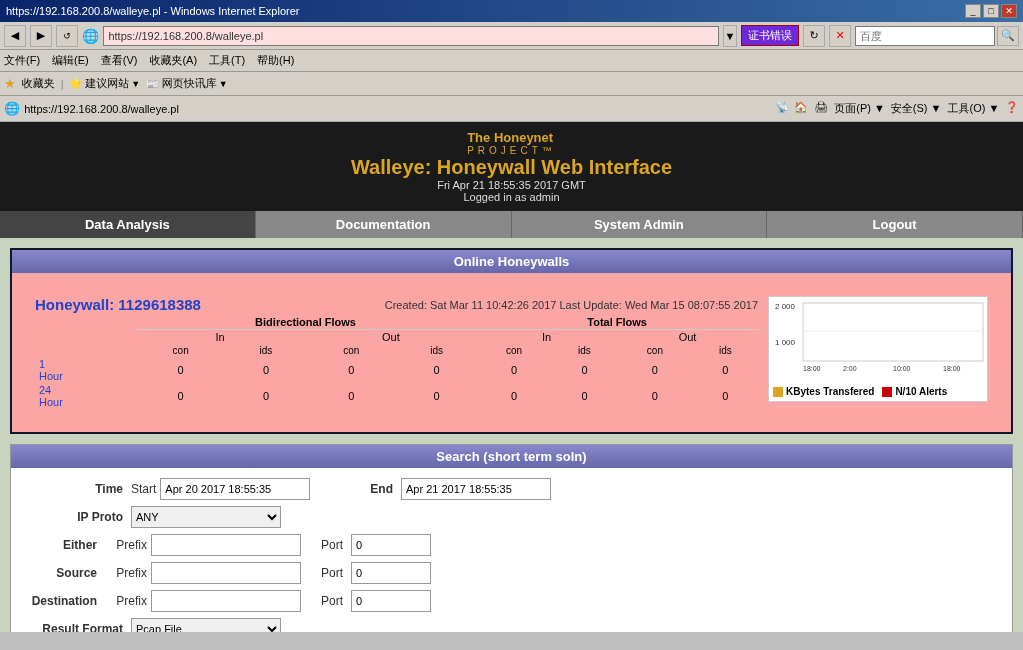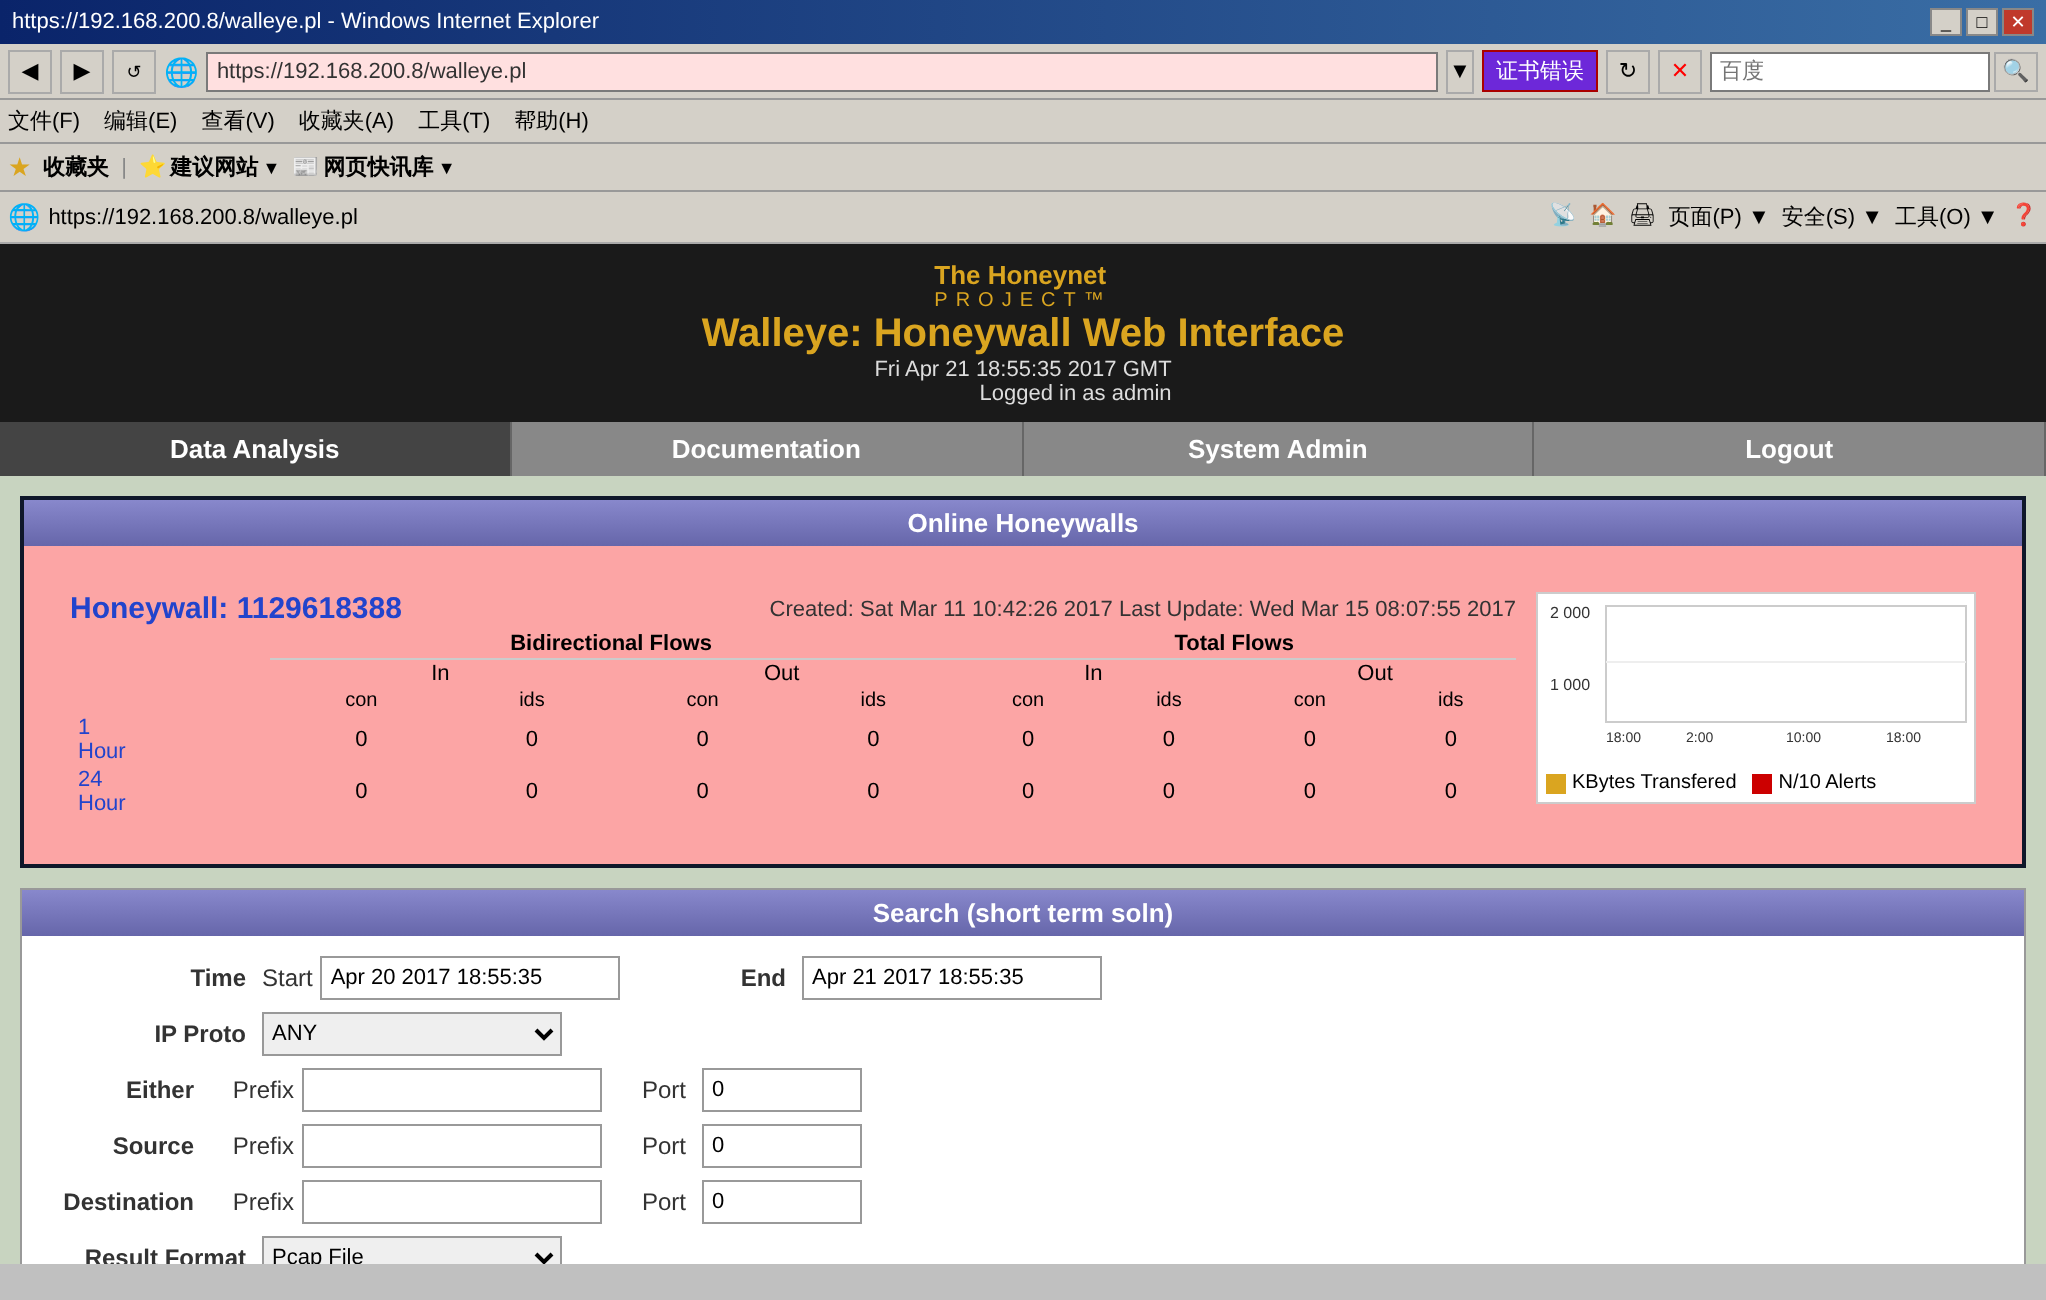--- a/index.html
+++ b/index.html
@@ -16,32 +16,32 @@
     .cert-error { background: #6d28d9; color: white; font-size: 11px; padding: 2px 6px; border: 1px solid #a00; cursor: pointer; }
     .search-bar { display: flex; align-items: center; gap: 2px; }
     .search-input { width: 140px; height: 20px; border: 1px solid #7a7a7a; padding: 0 4px; font-size: 11px; }
     .search-btn { width: 22px; height: 20px; background: #d4d0c8; border: 1px solid #aaa; font-size: 11px; }
 
     .menubar { background: #d4d0c8; padding: 2px 4px; display: flex; gap: 12px; border-bottom: 1px solid #999; height: 22px; align-items: center; }
     .menu-item { font-size: 11px; cursor: pointer; color: #000; }
 
     .favbar { background: #d4d0c8; padding: 2px 4px; display: flex; align-items: center; gap: 6px; border-bottom: 1px solid #999; height: 24px; }
     .fav-star { color: #gold; font-size: 13px; color: #daa520; }
-    .fav-item { font-size: 11px; cursor: pointer; color: #000; display: flex; align-items: center; gap: 2px; font-weight: bold; }
+    .fav-item { font-size: 11px; cursor: pointer; color: #000; display: flex; align-items: center; gap: 2px; }
 
     
     .page { background: #c8d4c0; width: 100%; padding: 0; }
 
     
     .honeynet-header { background: #1a1a1a; display: flex; justify-content: space-between; align-items: center; padding: 8px 16px; min-height: 60px; flex-direction: column; }
     .honeynet-logo { color: #daa520; }
     .honeynet-logo .the { font-size: 13px; color: #daa520; font-weight: bold; }
     .honeynet-logo .project-sub { font-size: 10px; color: #daa520; letter-spacing: 4px; }
     .honeynet-title { text-align: center; color: #daa520; font-size: 20px; font-weight: bold; }
-    .honeynet-datetime { text-align: right; color: #ddd; font-size: 11px; }
+    .honeynet-datetime { text-align: center; color: #ddd; font-size: 11px; }
 
     
     .nav-tabs { display: flex; background: #555; }
     .nav-tab { flex: 1; padding: 6px 12px; text-align: center; font-size: 13px; font-weight: bold; color: white; background: #888; border-right: 1px solid #666; cursor: pointer; }
     .nav-tab:first-child { background: #444; }
 
     
     .main-content { padding: 10px; }
 
     
@@ -55,21 +55,21 @@
     .stats-table { width: 100%; border-collapse: collapse; font-size: 11px; margin-top: 4px; }
     .stats-table th, .stats-table td { text-align: center; padding: 1px 4px; }
 
     .honeywall-row { display: flex; gap: 10px; align-items: flex-start; }
     .honeywall-stats { flex: 1; }
     .honeywall-chart { width: 220px; }
 
     
     .chart-container { border: 1px solid #ccc; background: white; padding: 4px; }
     .chart-legend { display: flex; gap: 8px; font-size: 10px; margin-top: 2px; }
-    .legend-item { display: flex; align-items: center; gap: 3px; }
+    .legend-item { display: flex; align-items: center; gap: 3px; font-weight: bold; }
     .legend-box { width: 10px; height: 10px; }
 
     
     .search-section { background: white; border: 1px solid #999; }
     .search-header { background: linear-gradient(to bottom, #8888cc, #6666aa); color: white; font-size: 13px; font-weight: bold; text-align: center; padding: 4px; }
     .search-form { padding: 10px 20px; }
     .form-row { display: flex; align-items: center; margin-bottom: 6px; }
     .form-label { width: 100px; text-align: right; padding-right: 8px; font-size: 12px; font-weight: bold; color: #333; }
     .form-label-small { width: 100px; text-align: right; padding-right: 8px; font-size: 12px; color: #333; }
     .form-input { width: 150px; height: 22px; border: 1px solid #999; padding: 0 4px; font-size: 11px; }

